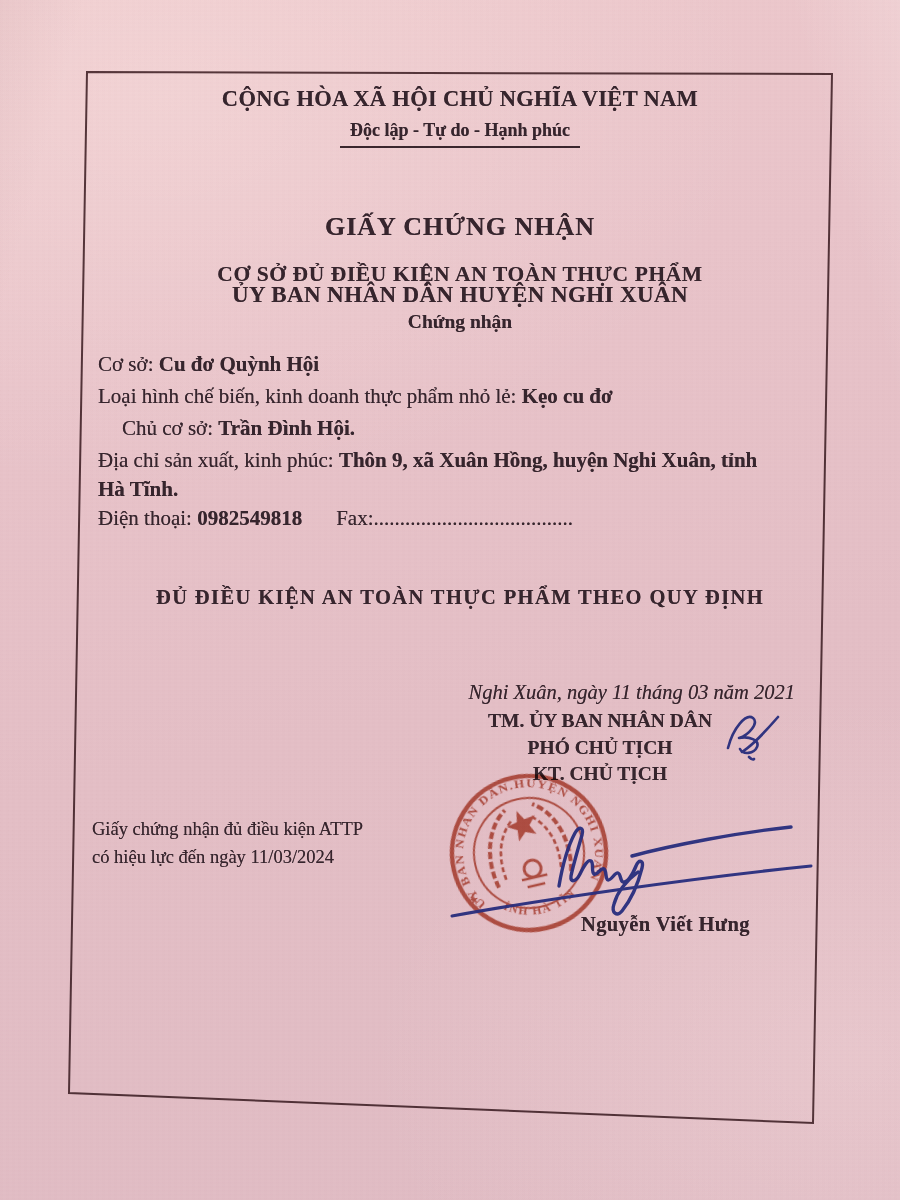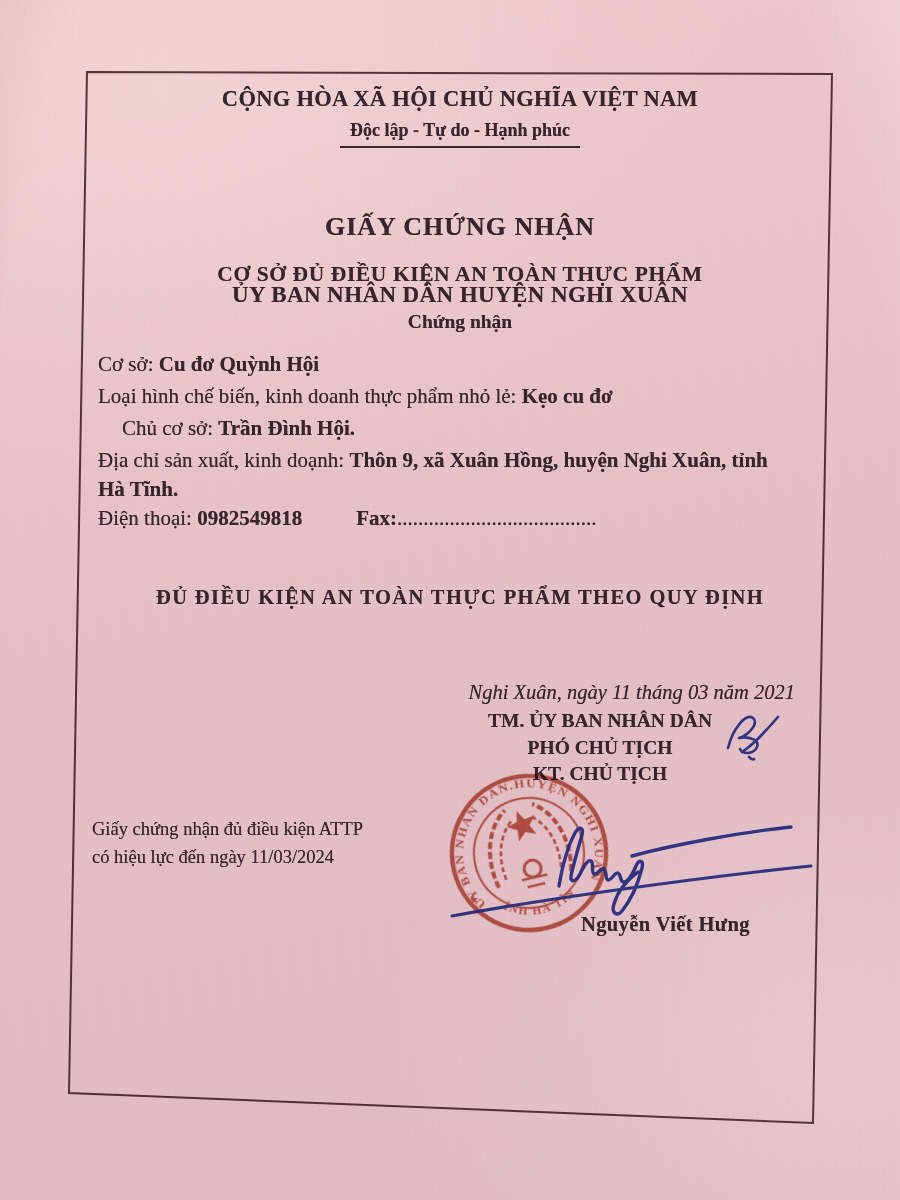--- a/index.html
+++ b/index.html
@@ -35,21 +35,21 @@
   .motto-sub .underlined{display:inline-block;padding:0 10px 5px;border-bottom:2px solid #3a262d;}
 
   .cert-title1{top:197px;font-size:26px;letter-spacing:1px;margin-top:15px;}
   .cert-title2{top:228px;font-size:21.5px;letter-spacing:.6px;margin-top:34px;}
 
   .issuer{top:282px;font-size:23px;letter-spacing:.4px;}
   .certify{top:311px;font-size:19.5px;}
 
   .bodyline{left:98px;width:718px;font-size:21px;line-height:29px;}
   .l1{top:350px;} .l2{top:382px;} .l3{top:414px;margin-left:24px;} .l4{top:446px;} .l5{top:504px;}
-  .fax-part{margin-left:54px;font-weight:bold;}
+  .fax-part{margin-left:34px;}
 
   .statement{top:586px;font-size:20.5px;letter-spacing:1.4px;}
 
   .dateline{top:681px;left:87px;width:708px;text-align:right;font-size:20.5px;}
 
   .signblock{top:708px;left:450px;width:300px;text-align:center;font-size:19.5px;line-height:26.5px;}
 
   .issuenote{top:816px;left:92px;width:330px;font-size:18.5px;line-height:27.5px;}
 
   .signer{top:913px;left:450px;width:300px;text-align:right;font-size:20.5px;letter-spacing:.4px;}
@@ -77,21 +77,21 @@
   <div class="txt bodyline soft l1">
     <span>Cơ sở: </span><span class="b">Cu đơ Quỳnh Hội</span>
   </div>
   <div class="txt bodyline soft l2">
     <span>Loại hình chế biến, kinh doanh thực phẩm nhỏ lẻ: </span><span class="b">Kẹo cu đơ</span>
   </div>
   <div class="txt bodyline soft l3">
     <span>Chủ cơ sở: </span><span class="b">Trần Đình Hội.</span>
   </div>
   <div class="txt bodyline soft l4">
-    <span>Địa chỉ sản xuất, kinh doạnh: </span><span class="b">Thôn 9, xã Xuân Hồng, huyện Nghi Xuân, tỉnh</span><br>
+    <span>Địa chỉ sản xuất, kinh phúc: </span><span class="b">Thôn 9, xã Xuân Hồng, huyện Nghi Xuân, tỉnh</span><br>
     <span class="b">Hà Tĩnh.</span>
   </div>
   <div class="txt bodyline soft l5">
     <span>Điện thoại: </span><span class="b">0982549818</span><span class="fax-part">Fax:</span><span>......................................</span>
   </div>
 
   <div class="txt center b soft statement">ĐỦ ĐIỀU KIỆN AN TOÀN THỰC PHẨM THEO QUY ĐỊNH</div>
 
   <div class="txt i soft dateline">Nghi Xuân, ngày 11 tháng 03 năm 2021</div>
 

